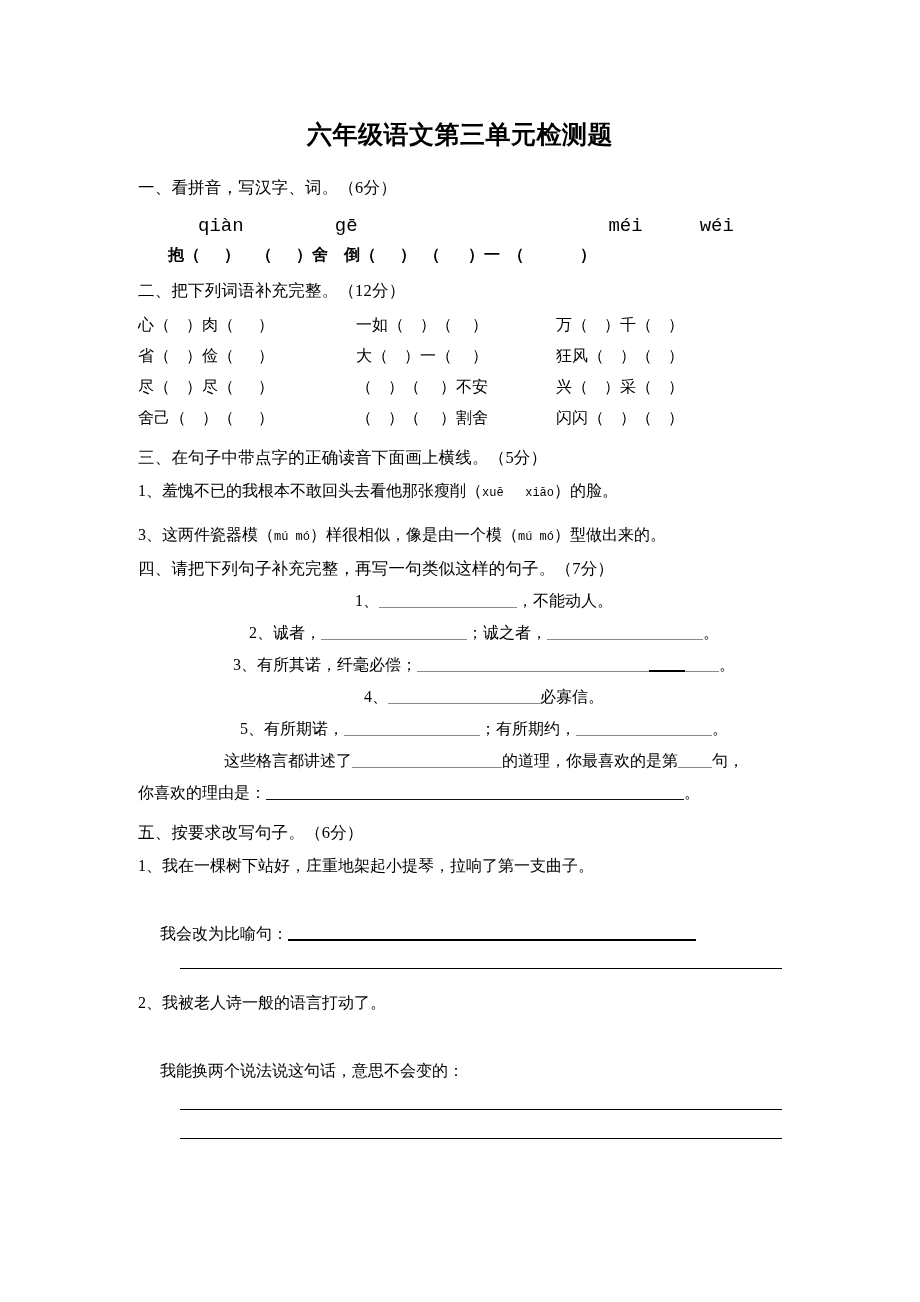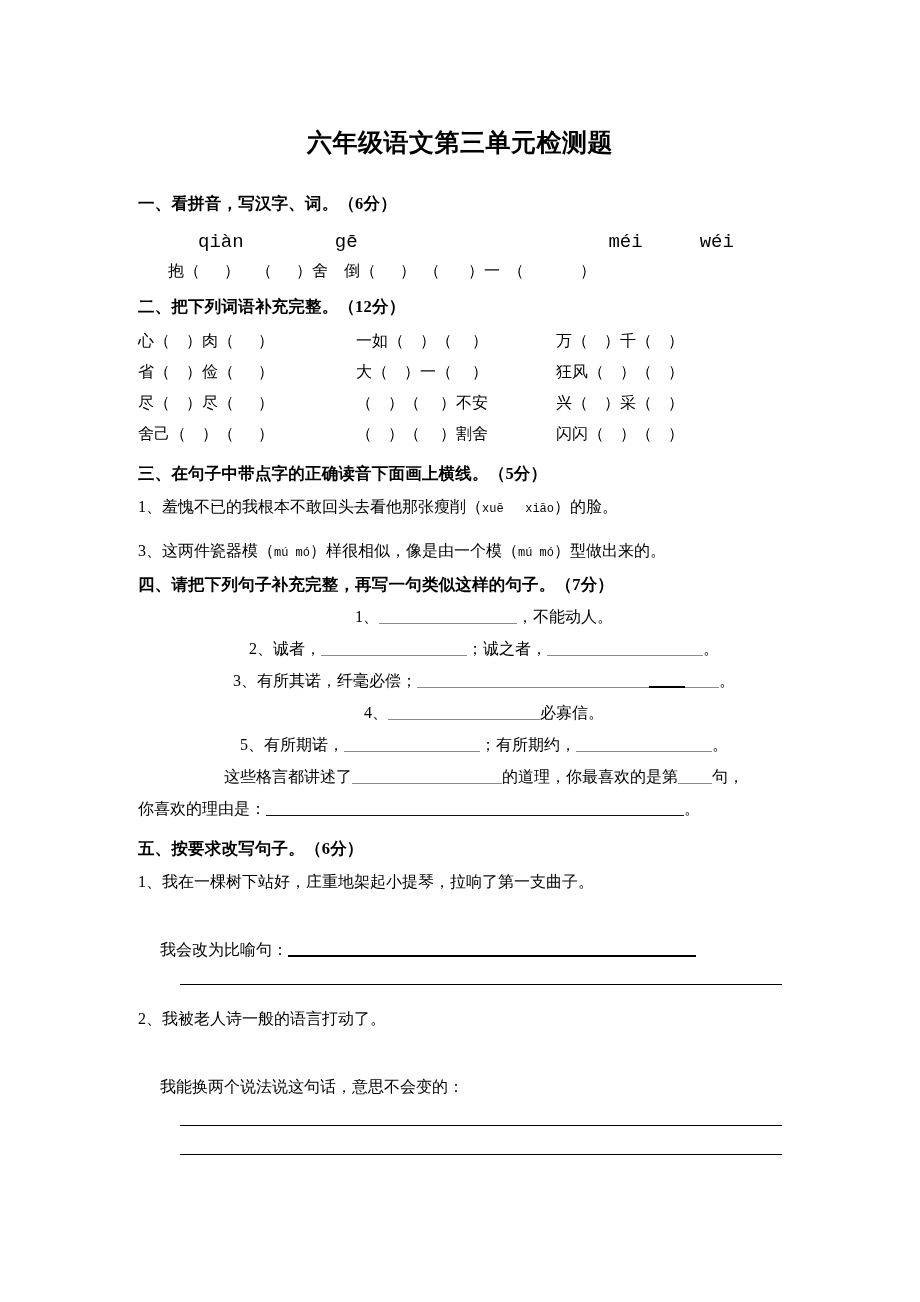--- a/index.html
+++ b/index.html
@@ -24,29 +24,29 @@
     top: 0;
     width: 644px;
   }
 
   
   .doc-title {
     text-align: center;
     font-size: 25px;
     font-weight: bold;
     letter-spacing: 0.5px;
-    margin: 16px;
+    margin: 8px;
     padding-top: 112px;
     line-height: 1.2;
   }
 
   
   .sec-head {
     font-size: 16.5px;
-    font-weight: bold;
+    font-weight: normal;
     letter-spacing: 0.2px;
     margin: 0;
     line-height: 1.25;
   }
 
   
   .txt {
     font-size: 16px;
     line-height: 1.25;
     white-space: pre;
@@ -122,21 +122,21 @@
     <div class="vspace-20"></div>
 
     <div class="sec-head">一、看拼音，写汉字、词。（6分）</div>
 
     <div class="vspace-16"></div>
 
     <div class="pinyin-row" style="padding-left:60px;">qiàn        gē                      méi     wéi                  kuí     wú</div>
 
     <div class="vspace-8"></div>
 
-    <div class="txt" style="padding-left:30px;"><span>抱（      ）</span>    <span>（      ）舍</span>    <span>倒（      ）</span>  <span>（       ）一</span>  <span>（              ）</span></div>
+    <div class="txt" style="padding-left:30px;font-weight:bold;"><span>抱（      ）</span>    <span>（      ）舍</span>    <span>倒（      ）</span>  <span>（       ）一</span>  <span>（              ）</span></div>
 
     <div class="vspace-16"></div>
 
     <div class="sec-head">二、把下列词语补充完整。（12分）</div>
 
     <div class="vspace-8"></div>
 
     <table class="idiom-table">
       <tbody>
           <tr>

